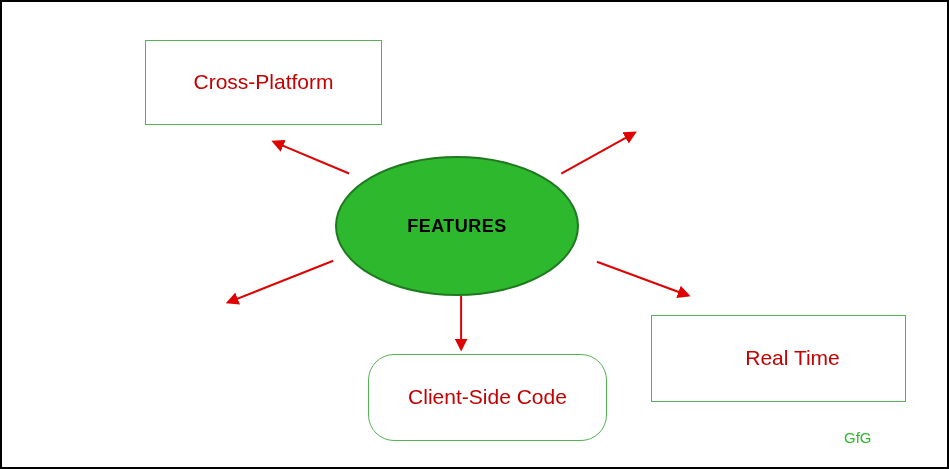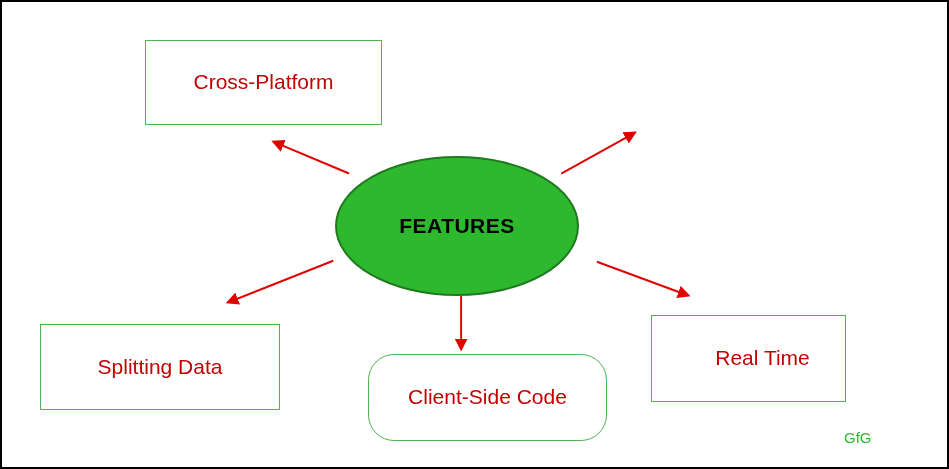--- a/index.html
+++ b/index.html
@@ -43,21 +43,21 @@
     width: 244px;
     height: 140px;
     background: var(--ellipse-fill);
     border: 2px solid var(--ellipse-stroke);
     border-radius: 50%;
     display: flex;
     align-items: center;
     justify-content: center;
   }
   .center-label {
-    font-size: 21px;
+    font-size: 18px;
     font-weight: bold;
     color: var(--center-text);
     letter-spacing: 0.5px;
   }
 
   .node-box {
     position: absolute;
     border: 1px solid var(--box-border);
     background: #ffffff;
     display: flex;
@@ -69,21 +69,21 @@
     font-size: 21px;
     color: var(--node-text);
     white-space: pre-line;
     line-height: 1.25;
   }
 
   #node-cross-platform   { left: 133px; top: 38px;  width: 237px; height: 85px; margin-left: 10px; }
   #node-no-app-server    { left: 578px; top: 38px;  width: 239px; height: 85px; }
   #node-splitting-data   { left: 38px;  top: 322px; width: 240px; height: 86px; }
   #node-client-side-code { left: 366px; top: 352px; width: 239px; height: 87px; border-radius: 26px; }
-  #node-real-time        { left: 649px; top: 313px; width: 195px; height: 87px; padding-left: 28px; }
+  #node-real-time        { left: 649px; top: 313px; width: 255px; height: 87px; padding-left: 28px; }
 
   .watermark {
     position: absolute;
     left: 842px;
     top: 427px;
     font-size: 15px;
     color: var(--watermark);
   }
 </style>
 </head>
@@ -106,23 +106,20 @@
 
   <div class="center-ellipse">
     <span class="center-label">FEATURES</span>
   </div>
 
   <div class="node-box" id="node-cross-platform">
     <span class="node-label">Cross-Platform</span>
   </div>
 
 
-  <div class="node-box" id="node-splitting-data">
-    <span class="node-label">Splitting Data</span>
-  </div>
 
   <div class="node-box" id="node-client-side-code">
     <span class="node-label">Client-Side Code</span>
   </div>
 
   <div class="node-box" id="node-real-time">
     <span class="node-label">Real Time</span>
   </div>
 
   <div class="watermark">GfG</div>

